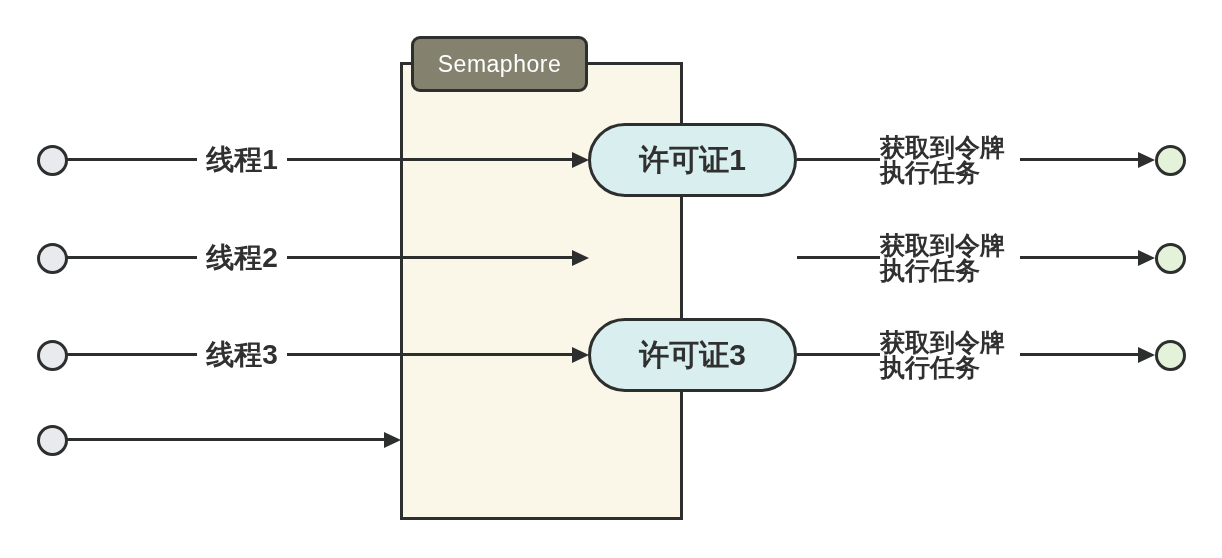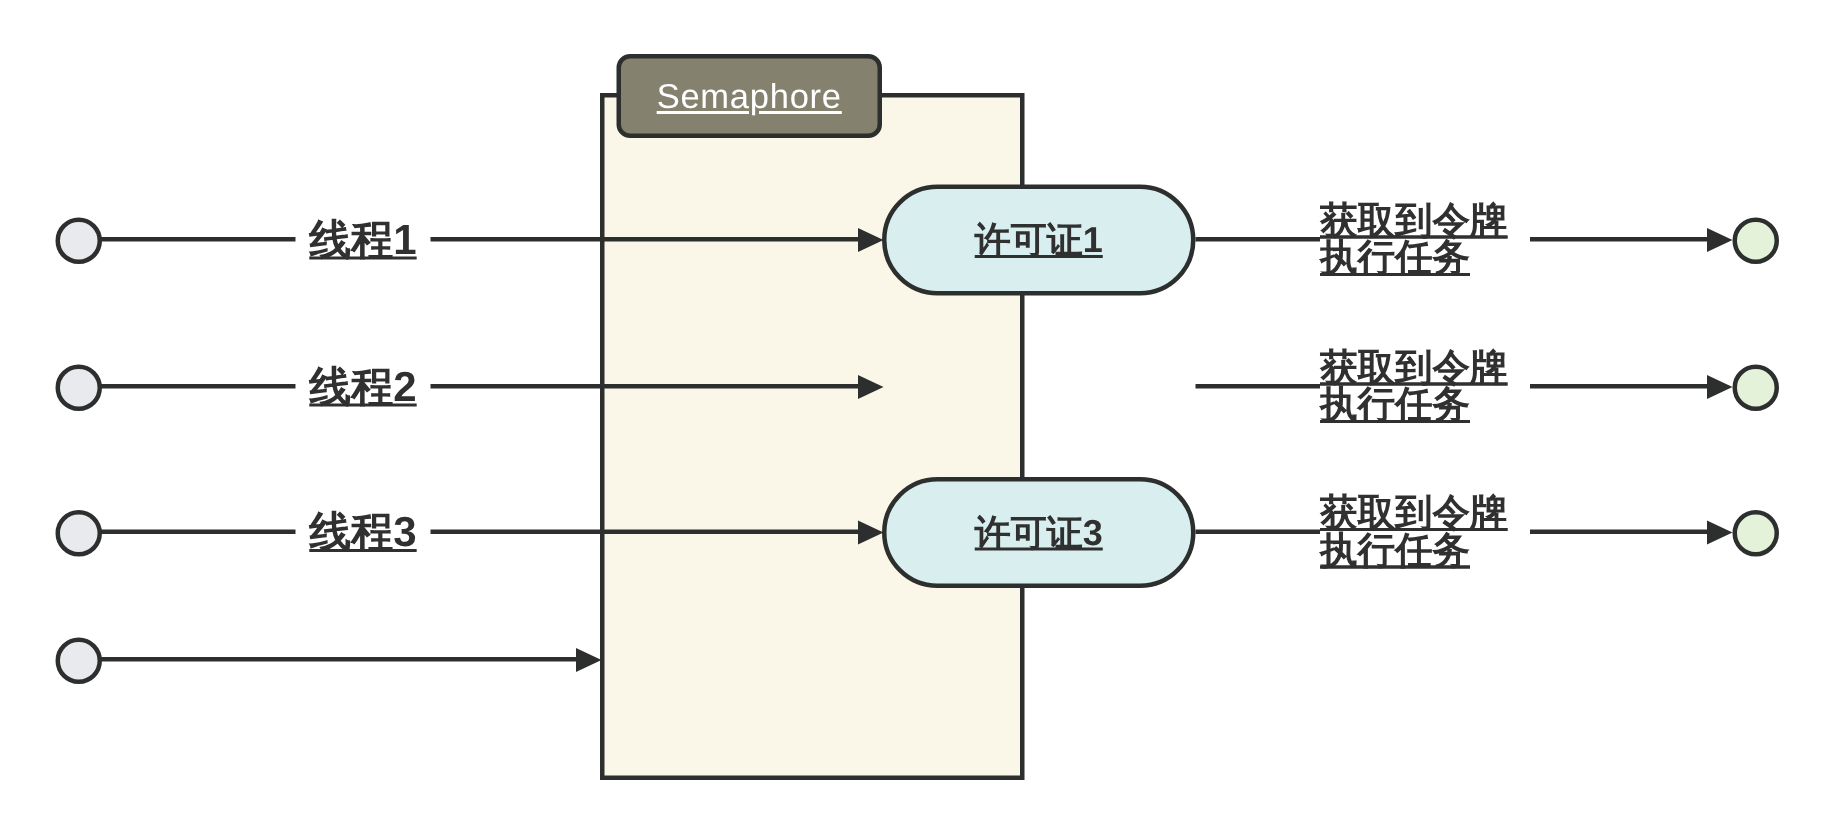--- a/index.html
+++ b/index.html
@@ -8,21 +8,21 @@
     --semaphore-label-fill: #84826F;
     --semaphore-label-text: #FFFFFF;
     --permit-fill: #D9EFEF;
     --thread-circle-fill: #E8EAED;
     --done-circle-fill: #E4F2DA;
     --text: #303030;
     --blocked-text: #E14A4A;
     --watermark-text: #C6C6C6;
     --background: #FFFFFF;
   }
-  * { margin: 0; padding: 0; box-sizing: border-box; text-decoration: underline; }
+  * { margin: 0; padding: 0; box-sizing: border-box; }
   html, body { background: var(--background); }
   .canvas {
     position: relative;
     width: 1222px;
     height: 558px;
     background: var(--background);
     overflow: hidden;
     font-family: "Liberation Sans", "DejaVu Sans", sans-serif;
     color: var(--text);
   }
@@ -81,21 +81,21 @@
     z-index: 3;
   }
   .permit-pill {
     position: absolute;
     left: 588px;
     width: 209px; height: 74px;
     background: var(--permit-fill);
     border: 3px solid var(--stroke);
     border-radius: 37px;
     display: flex; align-items: center; justify-content: center;
-    font-size: 24px;
+    font-size: 30px;
     font-weight: 600;
     z-index: 3;
   }
   .thread-label {
     position: absolute;
     left: 197px;
     width: 90px; height: 30px;
     line-height: 30px;
     background: var(--background);
     text-align: center;

